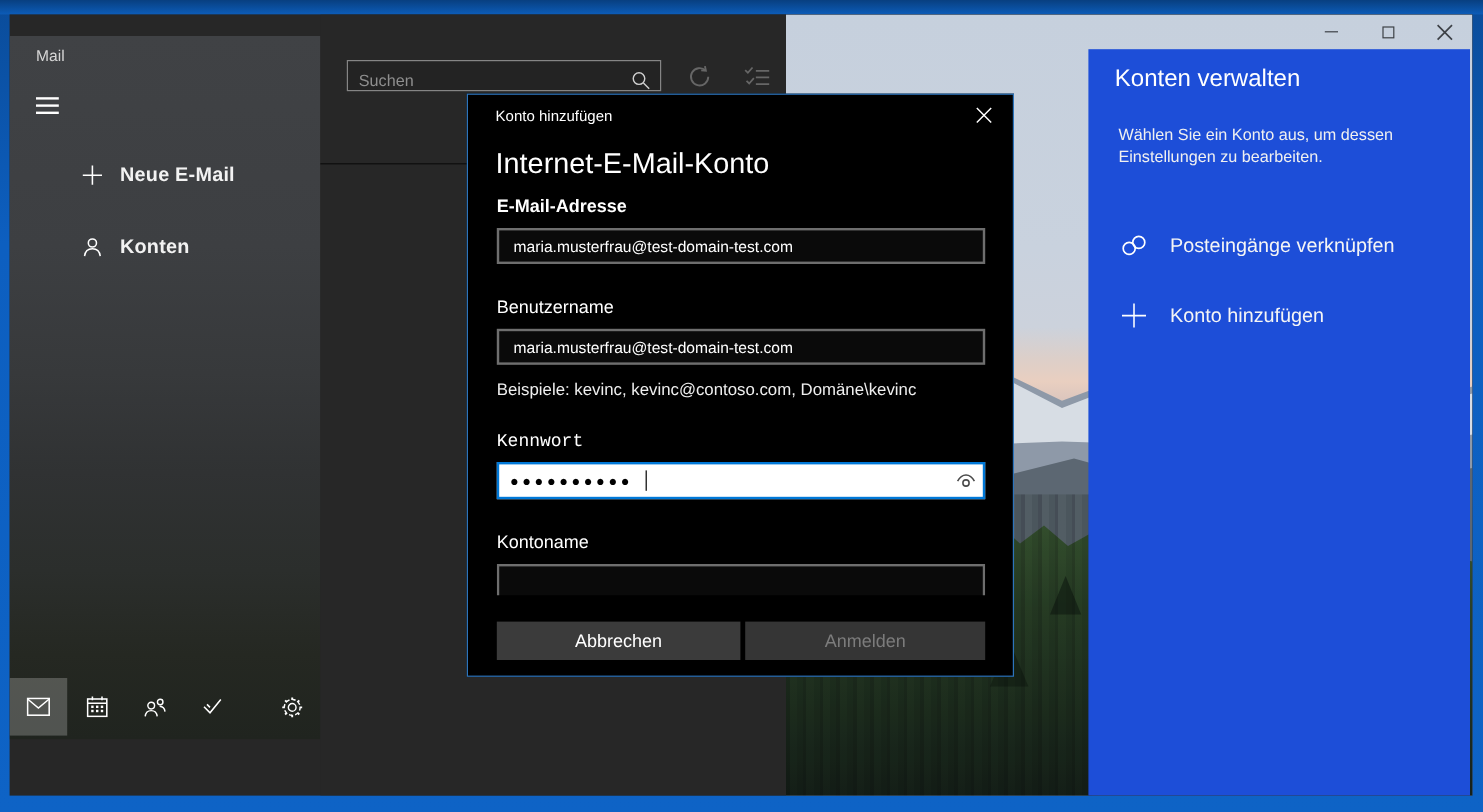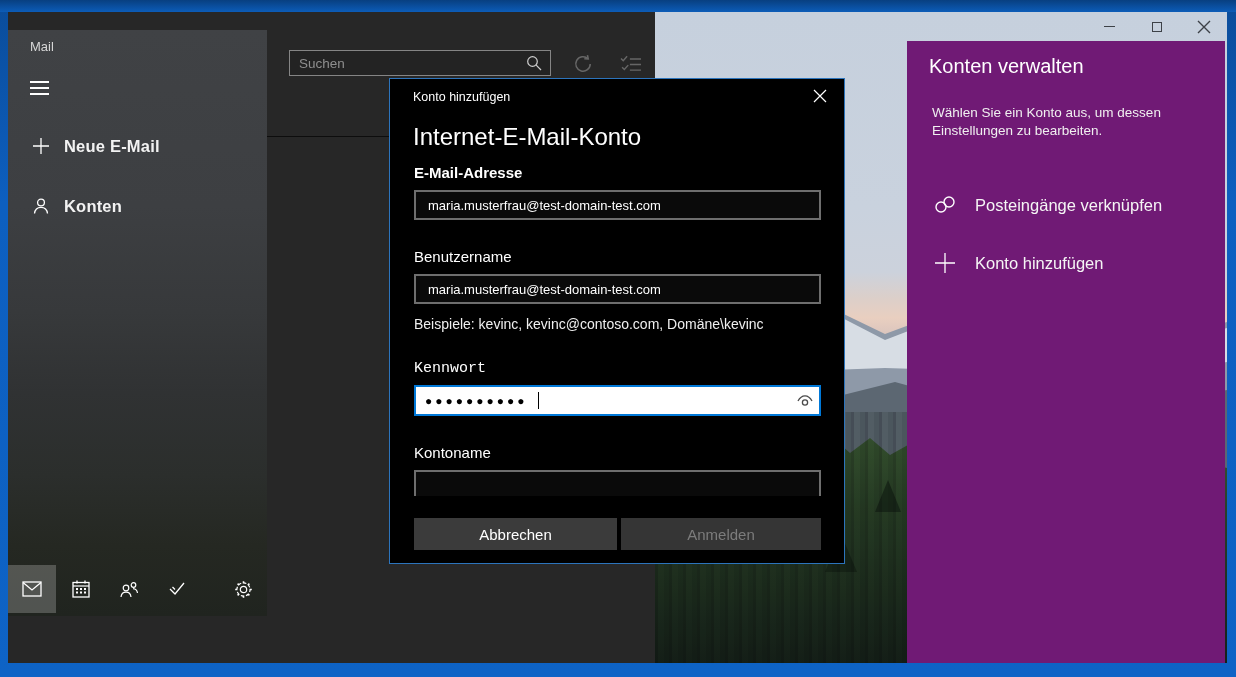--- a/index.html
+++ b/index.html
@@ -28,39 +28,39 @@
   .winbtn { width:47px; height:29px; display:flex; align-items:center; justify-content:center; }
   .glyph-min { width:11px; height:1px; background:#3d4147; }
   .glyph-max { width:10px; height:10px; border:1px solid #3d4147; }
 
   
   .sidebar { position:absolute; left:0; top:18px; width:259px; height:586px;
     background:linear-gradient(180deg,#404245 0%,#3d3f42 30%,#37393b 48%,#303233 62%,#2b2e2c 76%,#252822 88%,#20241f 100%); }
   .app-title { position:absolute; left:22px; top:9px; font-size:13px; color:#d6d6d6; }
   .hamburger { position:absolute; left:22px; top:51px; width:19px; height:14px; cursor:pointer; }
   .hamburger i { display:block; height:2px; background:#fff; margin-bottom:4px; }
-  .nav-item { position:absolute; left:0; width:259px; height:40px; display:flex; align-items:center; cursor:pointer; }
+  .nav-item { position:absolute; left:0; width:259px; height:40px; display:flex; align-items:center; cursor:pointer;padding-left:36px; }
   .nav-item .ic { width:18px; height:18px; margin-left:24px; flex:none; }
   .nav-item .lbl { margin-left:14px; font-size:16.5px; font-weight:bold; color:#f2f2f2; letter-spacing:.2px; }
   .bottombar { position:absolute; left:0; bottom:3px; width:259px; height:48px; }
   .tile { position:absolute; top:0; width:48px; height:48px; display:flex; align-items:center; justify-content:center; cursor:pointer; }
   .tile.sel { background:rgba(255,255,255,.22); }
 
   
   .listpane { position:absolute; left:259px; top:0; width:388px; height:651px; background:#272727; }
   .divider { position:absolute; left:0; top:124px; width:388px; height:1px; background:#0d0d0d; }
   .searchbox { position:absolute; left:22px; top:38px; width:262px; height:26px;
-    background:#232323; border:1px solid #858585; display:flex; align-items:center; }
+    background:#232323; border:1px solid #858585; display:flex; align-items:flex-end; }
   .searchbox input { flex:1; background:transparent; border:none; outline:none;
     color:#cfcfcf; font-size:13.5px; padding:0 6px 0 9px; font-family:inherit; }
   .searchbox input::placeholder { color:#8f8f8f; }
   .pane-icon { position:absolute; top:42px; width:24px; height:20px; cursor:pointer; opacity:.55; }
 
   
-  .panel { position:absolute; left:899px; top:29px; width:318px; height:634px; background:#701a75; }
+  .panel { position:absolute; left:899px; top:29px; width:318px; height:634px; background:#1d4ed8; }
   .panel-title { position:absolute; left:22px; top:14px; font-size:20px; color:#fff; font-weight:400; }
   .panel-desc { position:absolute; left:25px; top:63px; width:245px; font-size:13.5px; line-height:18px; color:#f0f0f0; }
   .panel-item { position:absolute; left:0; width:318px; height:40px; display:flex; align-items:center; cursor:pointer; }
   .panel-item .ic { width:24px; height:24px; margin-left:26px; flex:none; }
   .panel-item .lbl { margin-left:18px; font-size:16.5px; color:#f5f5f5; }
 
   
   .dialog { position:absolute; left:381px; top:66px; width:456px; height:486px;
     background:#000; border:1px solid #2c74bc; }
   .dlg-title { position:absolute; left:23px; top:11px; font-size:12.5px; color:#fff; }

